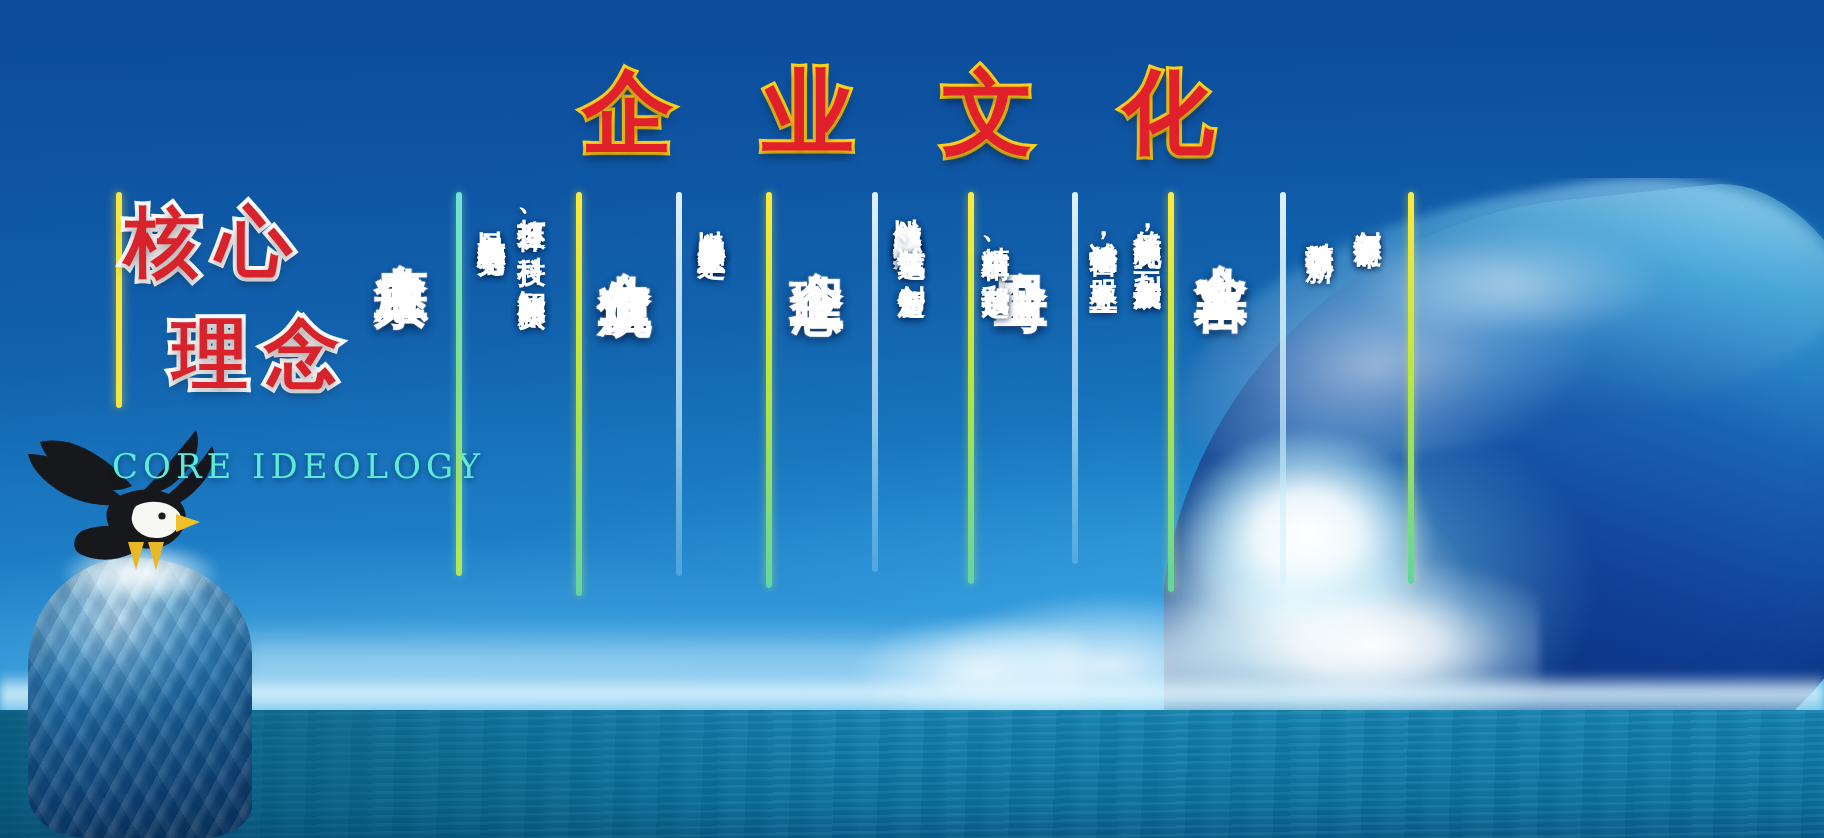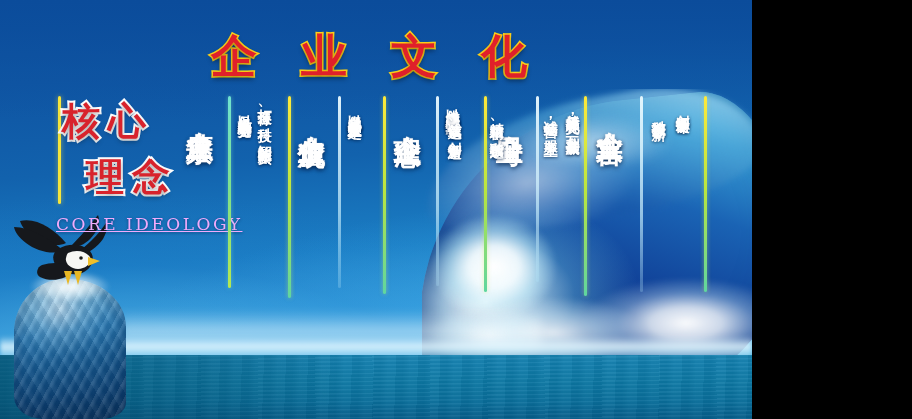--- a/index.html
+++ b/index.html
@@ -1,20 +1,20 @@
 <!DOCTYPE html>
 <html><head>
 <meta charset="utf-8">
 <style>
   html,body{margin:0;padding:0;background:#000;}
   *{box-sizing:border-box;}
 
   #poster{
     position:relative;
-    width:752px;height:419px;
+    width:912px;height:419px;
     overflow:hidden;
     font-family:"DejaVu Sans","Liberation Sans",sans-serif;
     background:#0f55a3;
   }
 
   
   .sky{
     position:absolute;inset:0;
     background:
       radial-gradient(120% 90% at 78% 100%, rgba(120,215,255,.95) 0%, rgba(60,170,235,.55) 28%, rgba(20,110,190,0) 58%),
@@ -182,26 +182,25 @@
     font-weight:bold;font-size:38px;letter-spacing:8px;
     color:#d8232c;
     -webkit-text-stroke:4px #ffffff;
     paint-order:stroke fill;
     text-shadow:0 3px 5px rgba(0,0,0,.35);
     white-space:nowrap;
   }
   .core-l1{left:6px;top:0;}
   .core-l2{left:30px;top:56px;}
   .core-en{
-    position:absolute;left:0px;top:118px;
+    position:absolute;left:0px;top:128px;
     font-family:"DejaVu Serif","Liberation Serif",serif;
-    font-size:17px;letter-spacing:2.5px;color:#f0abfc;
+    font-size:17px;letter-spacing:2.5px;color:#5eead4;
     text-shadow:0 1px 3px rgba(2,30,70,.6);
     white-space:nowrap;
-    text-decoration:underline;
   }
 </style>
 </head>
 <body>
 
 <div id="poster">
 
   <div class="sky"></div>
   <div class="sky-top-darken"></div>
 

